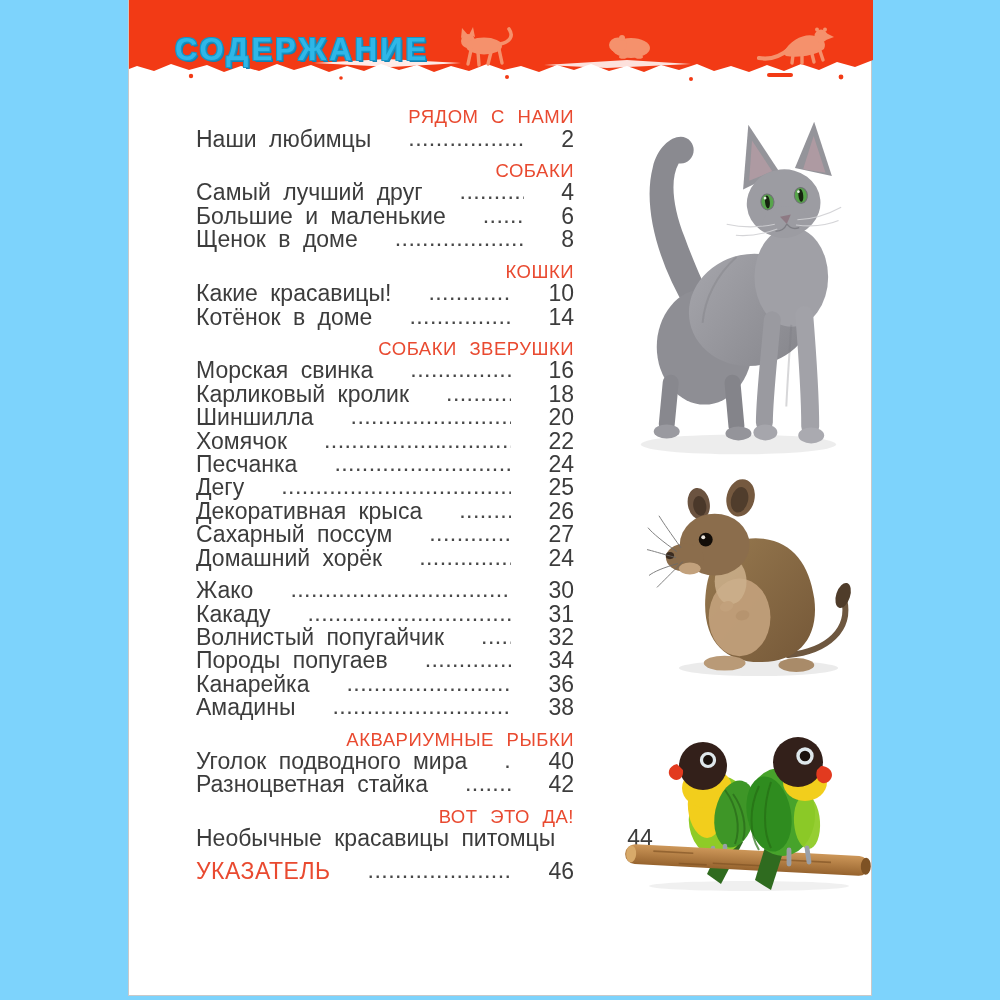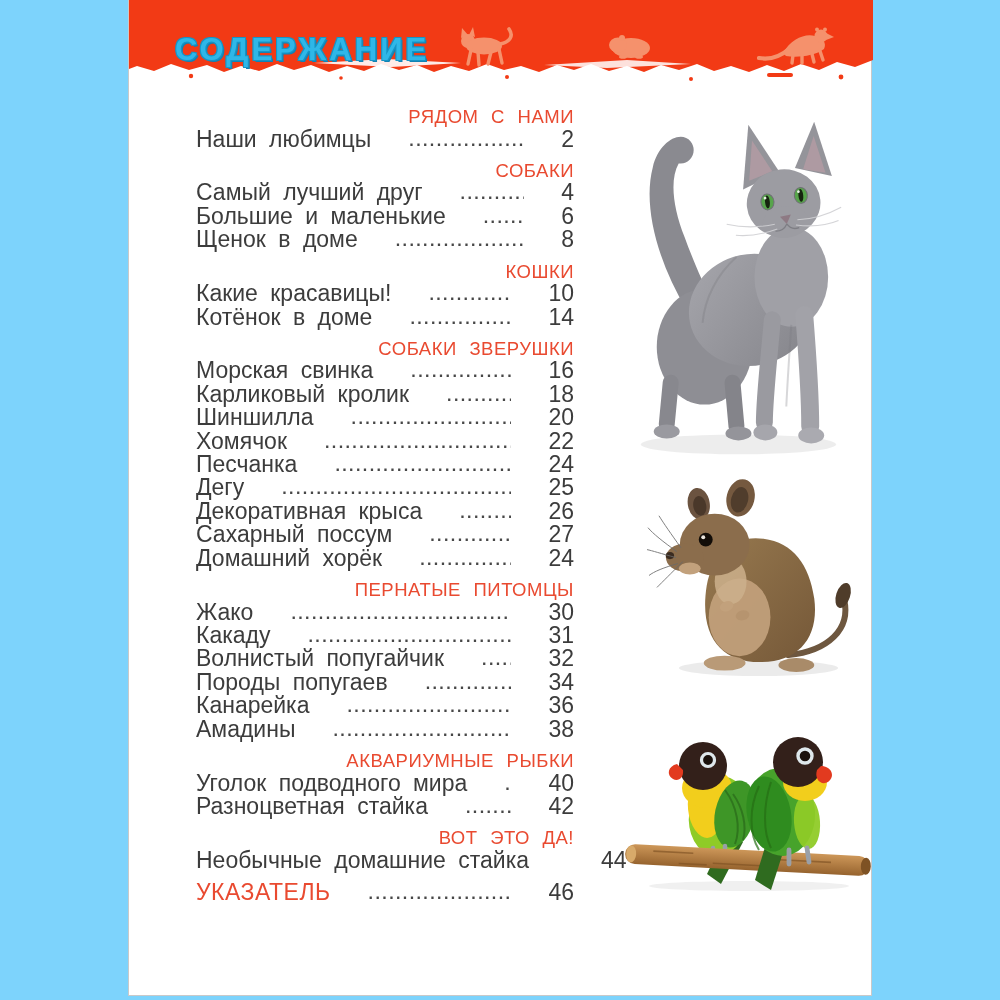--- a/index.html
+++ b/index.html
@@ -199,21 +199,20 @@
             <span class="dots"></span>
             <span class="pagenum">27</span>
           </div>
           <div class="toc-entry">
             <span class="entry-label">Домашний хорёк</span>
             <span class="dots"></span>
             <span class="pagenum">24</span>
           </div>
         </div>
         <div class="toc-section">
-          <div class="toc-heading">ПЕРНАТЫЕ ПИТОМЦЫ</div>
           <div class="toc-entry">
             <span class="entry-label">Жако</span>
             <span class="dots"></span>
             <span class="pagenum">30</span>
           </div>
           <div class="toc-entry">
             <span class="entry-label">Какаду</span>
             <span class="dots"></span>
             <span class="pagenum">31</span>
           </div>
@@ -247,21 +246,21 @@
           </div>
           <div class="toc-entry">
             <span class="entry-label">Разноцветная стайка</span>
             <span class="dots"></span>
             <span class="pagenum">42</span>
           </div>
         </div>
         <div class="toc-section">
           <div class="toc-heading">ВОТ ЭТО ДА!</div>
           <div class="toc-entry">
-            <span class="entry-label">Необычные домашние стайка</span>
+            <span class="entry-label">Необычные красавицы питомцы</span>
             <span class="dots"></span>
             <span class="pagenum">44</span>
           </div>
         </div>
         <div class="toc-section">
           <div class="toc-entry heading-row">
             <span class="entry-label">УКАЗАТЕЛЬ</span>
             <span class="dots"></span>
             <span class="pagenum">46</span>
           </div>

